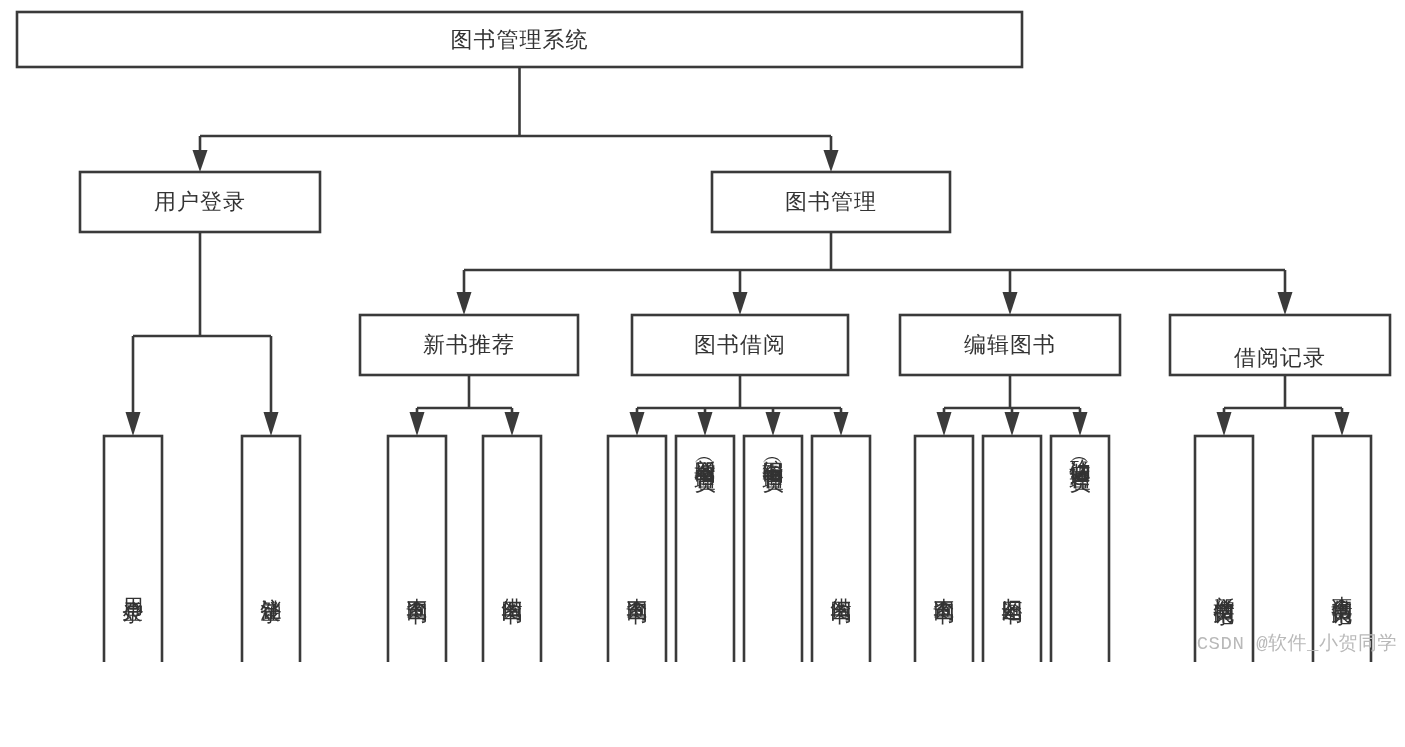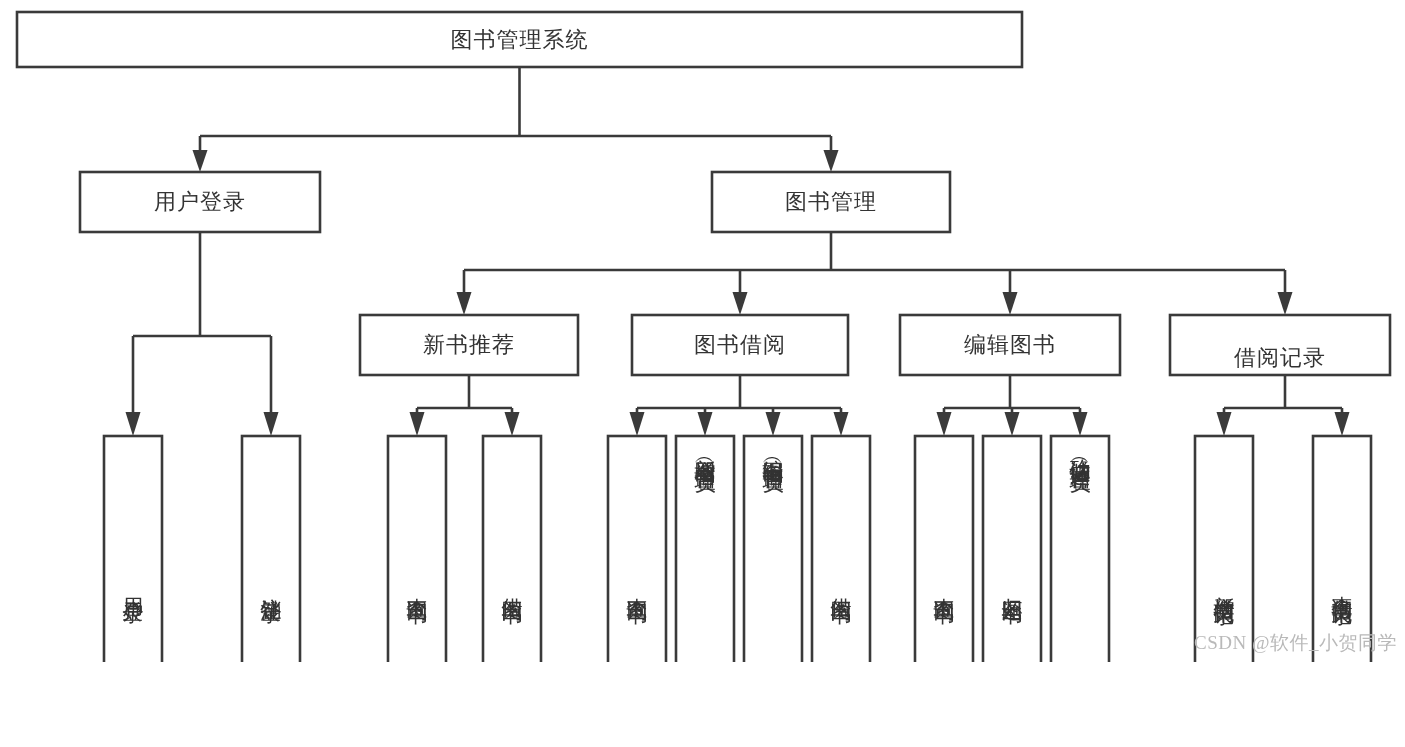--- a/index.html
+++ b/index.html
@@ -63,21 +63,21 @@
     font-size: 22px;
     color: #333333;
     letter-spacing: 1px;
     white-space: nowrap;
     pointer-events: none;
   }
   #watermark {
     position: absolute;
     right: 8px;
     bottom: 6px;
-    font-family: Liberation Serif, serif;
+    font-family: Liberation Mono, monospace;
     font-size: 19px;
     color: #b9b9b9;
     letter-spacing: 0.5px;
     white-space: nowrap;
   }
 </style>
 </head>
 <body>
 
 <div id="diagram-root">

